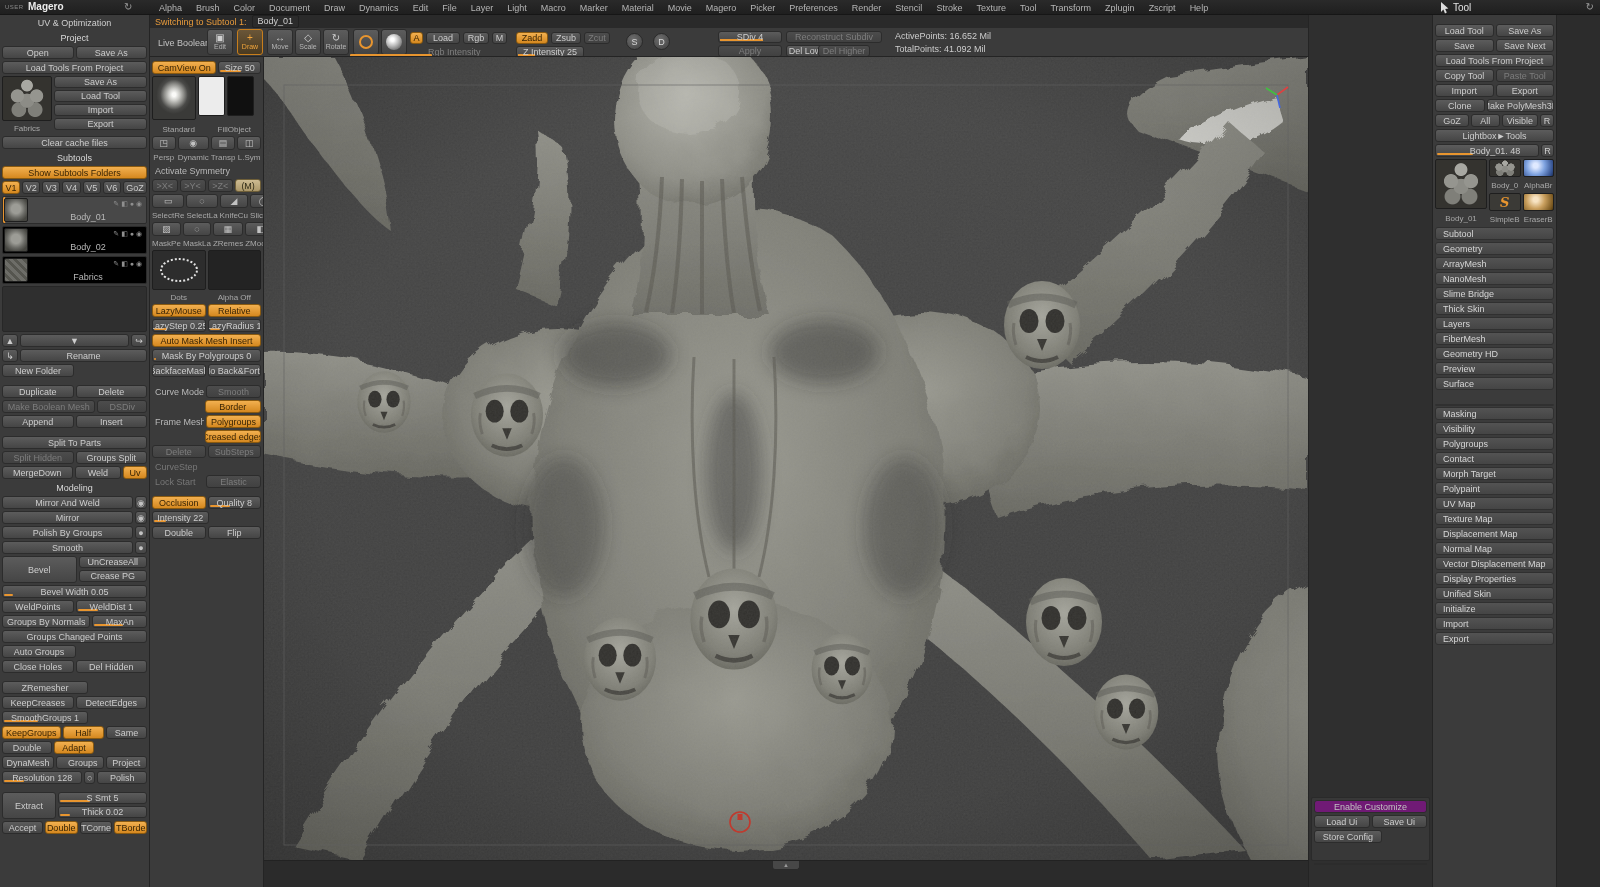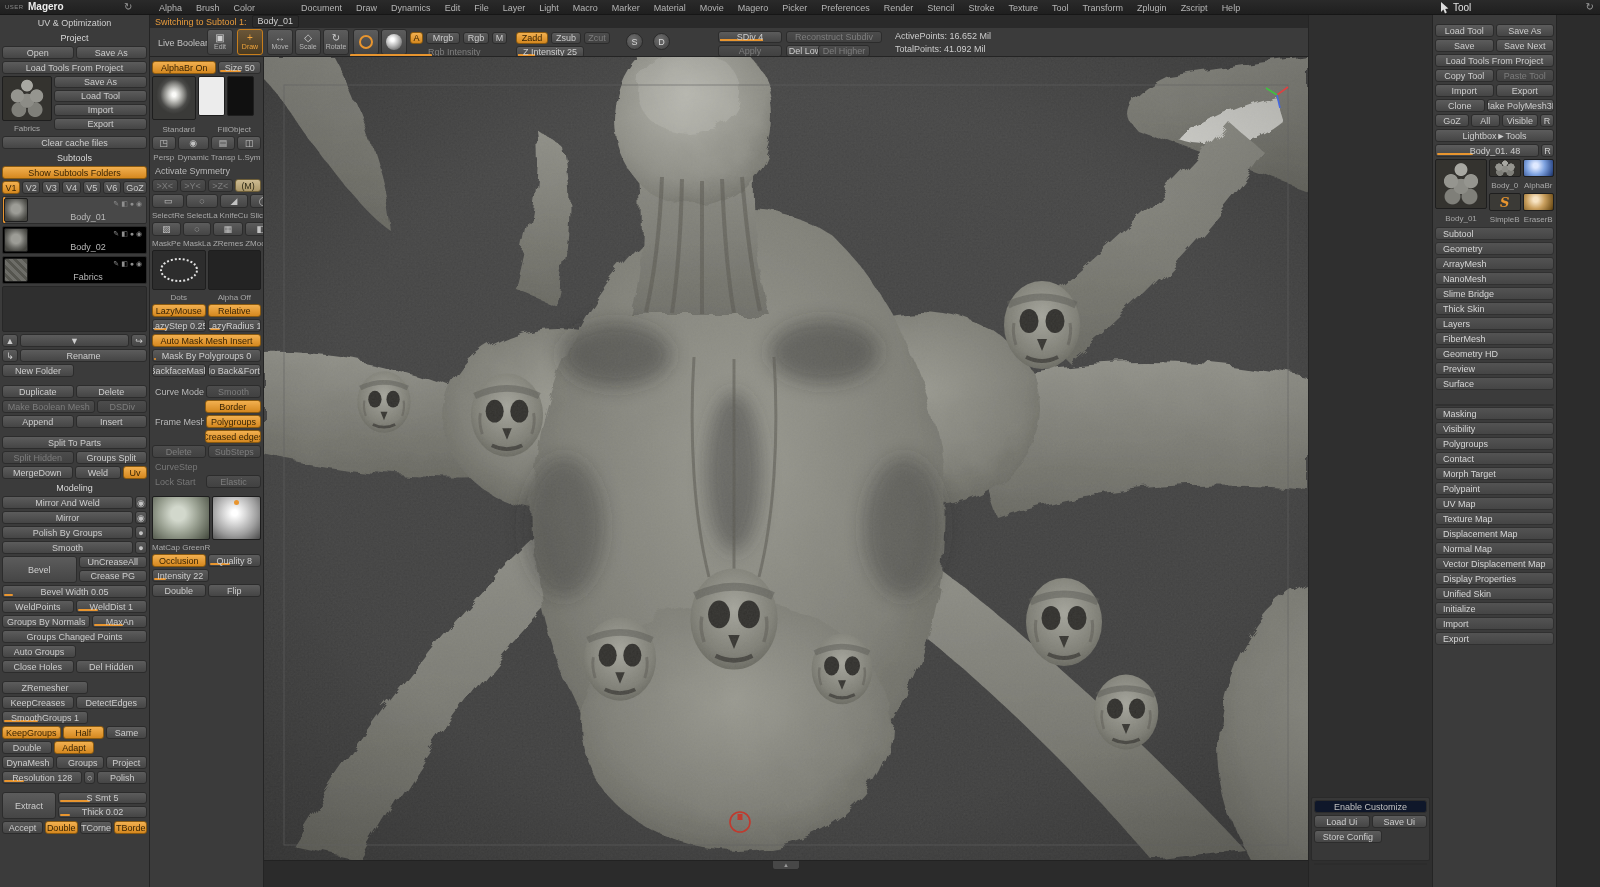--- a/index.html
+++ b/index.html
@@ -24,21 +24,21 @@
 .status-chip{background:#2b2b2b;border:1px solid #202020;border-radius:2px;padding:0 5px;color:#cfcfcf;line-height:11px}
 
 
 .panel{display:flex;flex-direction:column}
 .row{display:flex;column-gap:2px;margin:1px 2px;flex:0 0 13px;height:13px;align-items:stretch}
 .row.gap{flex:0 0 4px;height:4px}
 .btn,.sld,.icb,.sec{background:linear-gradient(#5c5c5c,#454545);border:1px solid #2c2c2c;border-radius:3px;color:#cdcdcd;display:flex;align-items:center;justify-content:center;overflow:hidden;white-space:nowrap;cursor:pointer;padding:0 2px}
 .btn.on{background:linear-gradient(#f2b050,#d5881f);border-color:#8a5a10;color:#3a2504}
 .btn.dim,.btn.dim2{background:linear-gradient(#4c4c4c,#414141);color:#7d7d7d}
 .btn.tan{background:linear-gradient(#cdbb92,#ab9769);border-color:#6f5f38;color:#2f2a16}
-.btn.flat{background:#0f172a;color:#c0c0c0}
+.btn.flat{background:#701a75;color:#c0c0c0}
 .sld{position:relative}
 .sld span{position:relative;z-index:1}
 .sld i{position:absolute;left:1px;bottom:1px;height:2px;background:#e8952f;border-radius:1px}
 .lbl{display:flex;align-items:center;justify-content:center;color:#b8b8b8;overflow:hidden;white-space:nowrap}
 .lbl.left{justify-content:flex-start;padding-left:3px}
 .lbl.dim{color:#777}
 .lbl.tiny{font-size:8px;color:#a8a8a8}
 .lbl.ticons{font-size:7px;color:#8f8f8f;justify-content:flex-end;padding-right:3px}
 .ttl{display:flex;align-items:center;justify-content:center;color:#dadada;overflow:hidden}
 .ttl.panelhead{color:#cfcfcf}
@@ -120,21 +120,21 @@
       <div class="row menurow" style="flex: 0 0 15px; height: 22px;">
         <div class="mi" style="flex: 0 0 auto;">
           <span>Alpha</span>
         </div>
         <div class="mi" style="flex: 0 0 auto;">
           <span>Brush</span>
         </div>
         <div class="mi" style="flex: 0 0 auto;">
           <span>Color</span>
         </div>
-        <div class="mi" style="flex: 0 0 auto; margin-left: 32px;">
+        <div class="mi" style="flex: 0 0 auto;">
           <span>Document</span>
         </div>
         <div class="mi" style="flex: 0 0 auto;">
           <span>Draw</span>
         </div>
         <div class="mi" style="flex: 0 0 auto;">
           <span>Dynamics</span>
         </div>
         <div class="mi" style="flex: 0 0 auto;">
           <span>Edit</span>
@@ -593,21 +593,21 @@
       </div>
       <div class="btn on" style="flex: 1 1 0px;">
         <span>TBorde</span>
       </div>
     </div>
   </div>
 
 <div class="region panel" id="midcol">
     <div class="row">
       <div class="btn on" style="flex: 1.6 1 0px;">
-        <span>AlphaBr On</span>
+        <span>CamView On</span>
       </div>
       <div class="sld" style="flex: 1 1 0px;">
         <span>Size 50</span>
         <i style="width: 50%;"></i>
       </div>
     </div>
     <div class="row" style="flex: 0 0 46px; height: 46px;">
       <div class="thumb k-brush" style="flex: 0 0 44px; height: 44px;"></div>
       <div class="thumb k-white" style="flex: 0 0 27px; height: 40px;"></div>
       <div class="thumb k-black" style="flex: 0 0 27px; height: 40px;"></div>
@@ -837,29 +837,20 @@
     </div>
     <div class="row">
       <div class="lbl left dim" style="flex: 1 1 0px;">
         <span>Lock Start</span>
       </div>
       <div class="btn dim" style="flex: 1 1 0px;">
         <span>Elastic</span>
       </div>
     </div>
     <div class="row gap"></div>
-    <div class="row" style="flex: 0 0 56px; height: 56px;">
-      <div class="stack" style="flex: 1.2 1 0px;">
-        <div class="thumb k-matcap" style="flex: 0 0 44px; height: 44px;"></div>
-        <div class="lbl tiny" style="flex: 1 1 0px;">
-          <span>MatCap GreenR</span>
-        </div>
-      </div>
-      <div class="thumb k-sphere" style="flex: 1 1 0px; height: 44px;"></div>
-    </div>
     <div class="row">
       <div class="btn on" style="flex: 1 1 0px;">
         <span>Occlusion</span>
       </div>
       <div class="sld" style="flex: 1 1 0px;">
         <span>Quality 8</span>
         <i style="width: 40%;"></i>
       </div>
     </div>
     <div class="row">
@@ -901,21 +892,21 @@
     <div class="tic">↻</div>
     <span class="tcap">Rotate</span>
   </div>
   <div class="tbtn" style="left:203px">
       <div class="ring"></div>
     </div>
   <div class="tbtn" style="left:231px">
       <div class="ball"></div>
     </div>
   <div class="sbtn on" style="left:260px;top:4px;width:13px">A</div>
-  <div class="sbtn" style="left:276px;top:4px;width:34px">Mrgb</div>
+  <div class="sbtn" style="left:276px;top:4px;width:34px">Load</div>
   <div class="sbtn" style="left:313px;top:4px;width:26px">Rgb</div>
   <div class="sbtn" style="left:342px;top:4px;width:15px">M</div>
   <span class="tb-dim" style="left:278px;top:19px">Rgb Intensity</span>
   <div class="oline" style="left:200px;top:26px;width:82px"></div>
   <div class="sbtn on" style="left:366px;top:4px;width:32px">Zadd</div>
   <div class="sbtn" style="left:401px;top:4px;width:30px">Zsub</div>
   <div class="sbtn dim" style="left:434px;top:4px;width:26px">Zcut</div>
   <div class="sldx" style="left:366px;top:18px;width:68px">
       <span>Z Intensity 25</span>
       <i style="width:25%"></i>

